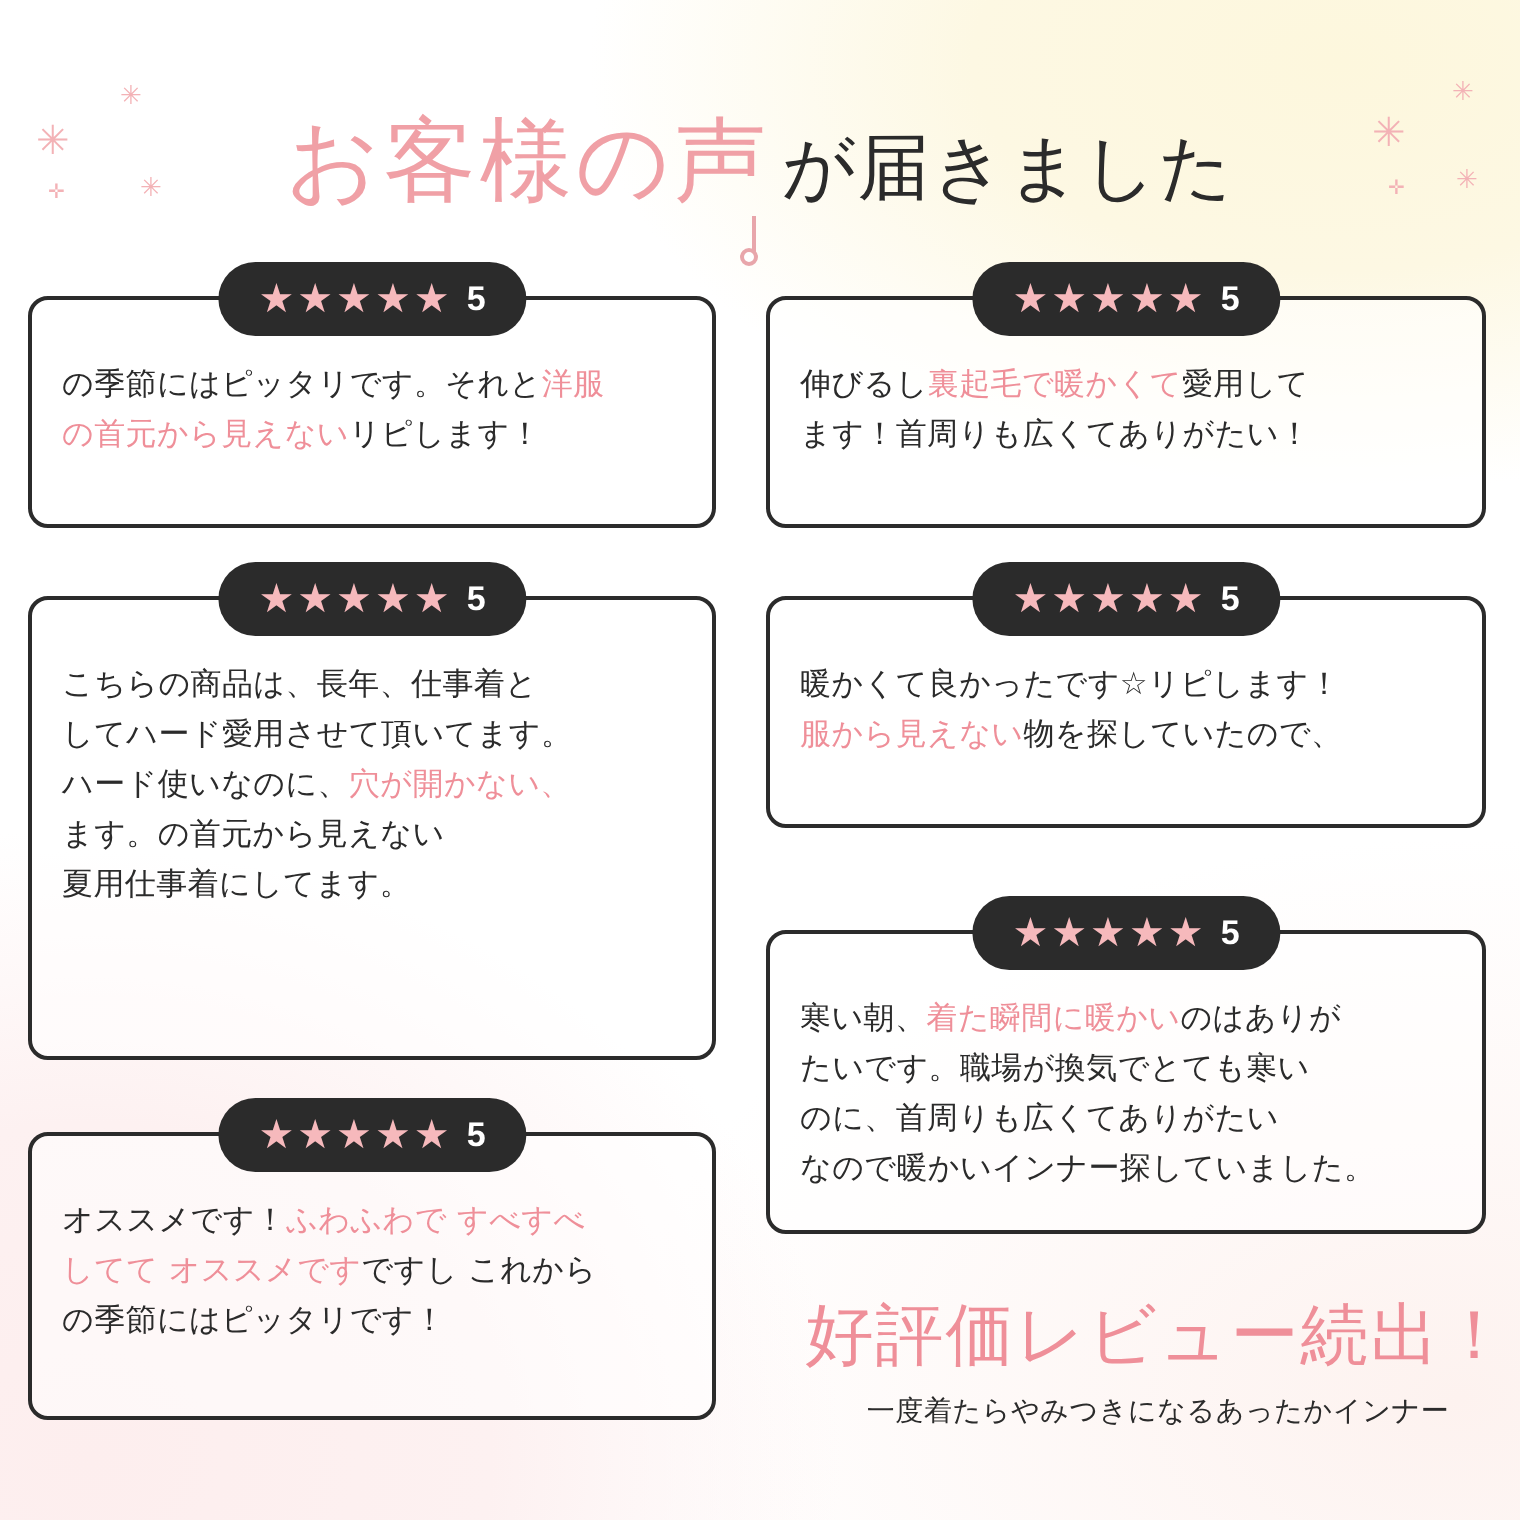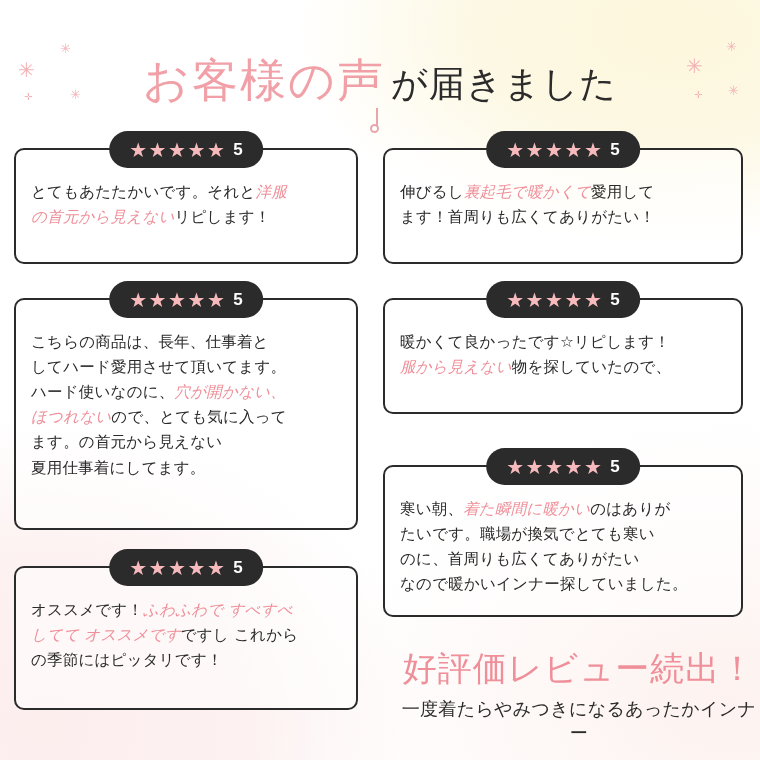--- a/index.html
+++ b/index.html
@@ -128,21 +128,20 @@
   .card-body {
     padding: 30px 15px 12px 15px;
     font-family: "DejaVu Sans", sans-serif;
     font-size: 15.5px;
     line-height: 1.62;
     color: #2b2b2b;
     letter-spacing: 0.2px;
   }
   .card-body .hl {
     color: #ef8f99;
-    font-style: italic;
   }
 
   
   #card-1 { left: 14px;  top: 148px; width: 344px; height: 116px; }
   #card-2 { left: 383px; top: 148px; width: 360px; height: 116px; }
   #card-3 { left: 14px;  top: 298px; width: 344px; height: 232px; }
   #card-4 { left: 383px; top: 298px; width: 360px; height: 116px; }
   #card-5 { left: 383px; top: 465px; width: 360px; height: 152px; }
   #card-6 { left: 14px;  top: 566px; width: 344px; height: 144px; }
 
@@ -159,21 +158,21 @@
     font-size: 34px;
     color: #ef8f99;
     letter-spacing: 1px;
     display: block;
     line-height: 1.1;
   }
   .caption .small {
     display: block;
     margin-top: 10px;
     font-family: "DejaVu Sans", sans-serif;
-    font-size: 18px;
+    font-size: 14px;
     color: #2b2b2b;
     letter-spacing: 0.3px;
   }
 </style>
 </head>
 <body>
 
 <div class="page">
 
   <div class="header">
@@ -193,21 +192,21 @@
   </div>
   <div class="connector"></div>
   <div class="connector-dot"></div>
 
   <div class="card" id="card-1">
     <div class="ribbon">
       <span class="stars">★★★★★</span>
       <span class="score">5</span>
     </div>
     <div class="card-body">
-        <div><span>とてもあたたかいです。それと</span><span class="hl">洋服</span></div>
+        <div><span>の季節にはピッタリです。それと</span><span class="hl">洋服</span></div>
         <div><span class="hl">の首元から見えない</span><span>リピします！</span></div>
       </div>
   </div>
 
   <div class="card" id="card-2">
     <div class="ribbon">
       <span class="stars">★★★★★</span>
       <span class="score">5</span>
     </div>
     <div class="card-body">
@@ -218,21 +217,20 @@
 
   <div class="card" id="card-3">
     <div class="ribbon">
       <span class="stars">★★★★★</span>
       <span class="score">5</span>
     </div>
     <div class="card-body">
         <div><span>こちらの商品は、長年、仕事着と</span></div>
         <div><span>してハード愛用させて頂いてます。</span></div>
         <div><span>ハード使いなのに、</span><span class="hl">穴が開かない、</span></div>
-        <div><span class="hl">ほつれない</span><span>ので、とても気に入って</span></div>
         <div><span>ます。の首元から見えない</span></div>
         <div><span>夏用仕事着にしてます。</span></div>
       </div>
   </div>
 
   <div class="card" id="card-4">
     <div class="ribbon">
       <span class="stars">★★★★★</span>
       <span class="score">5</span>
     </div>

